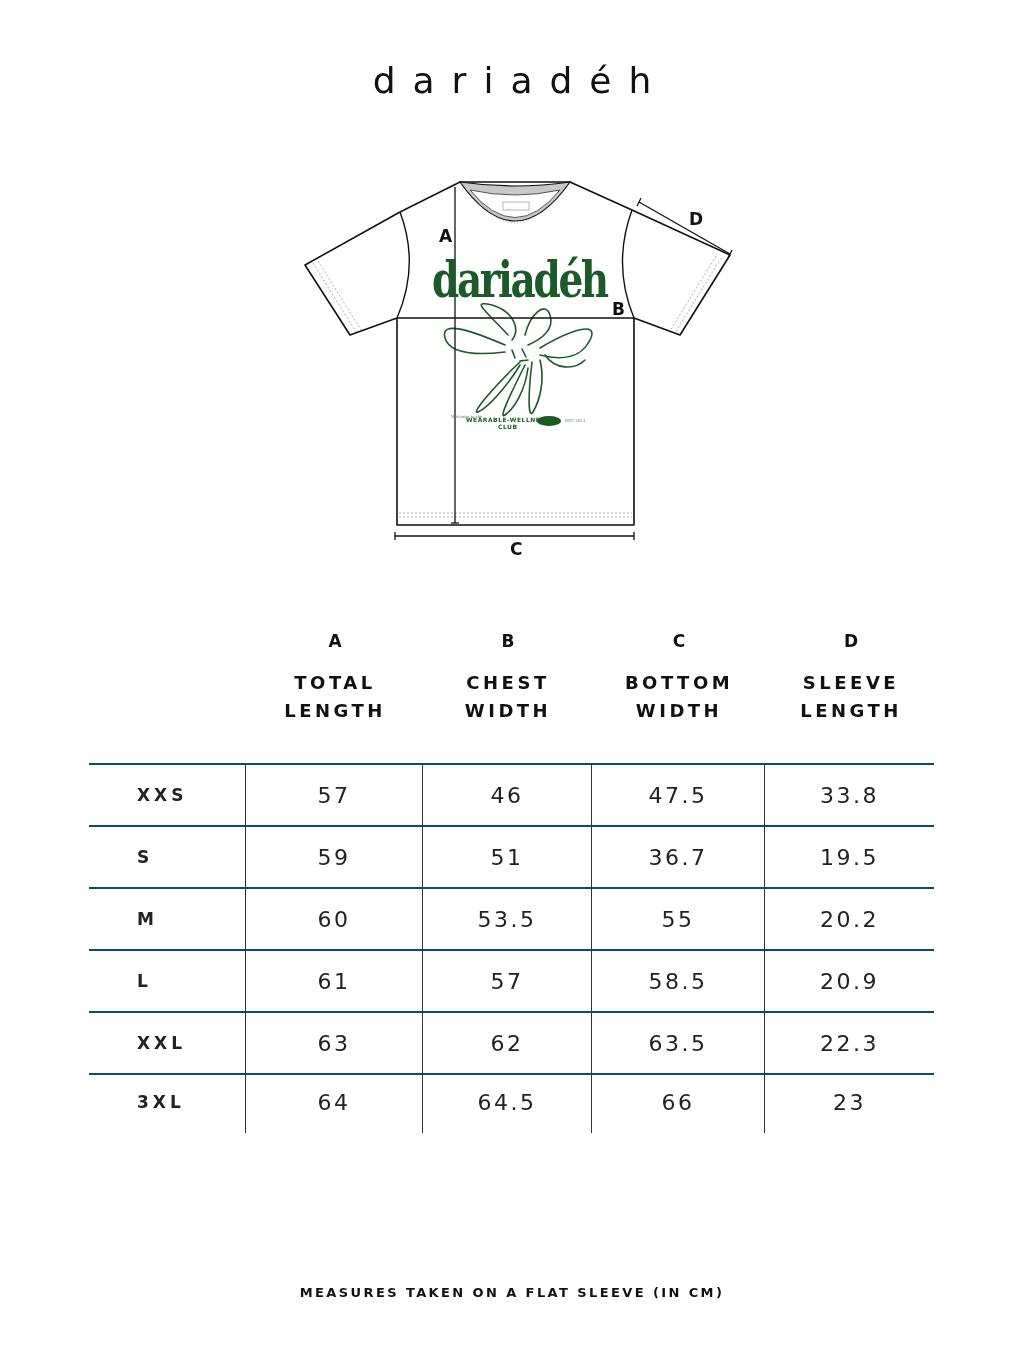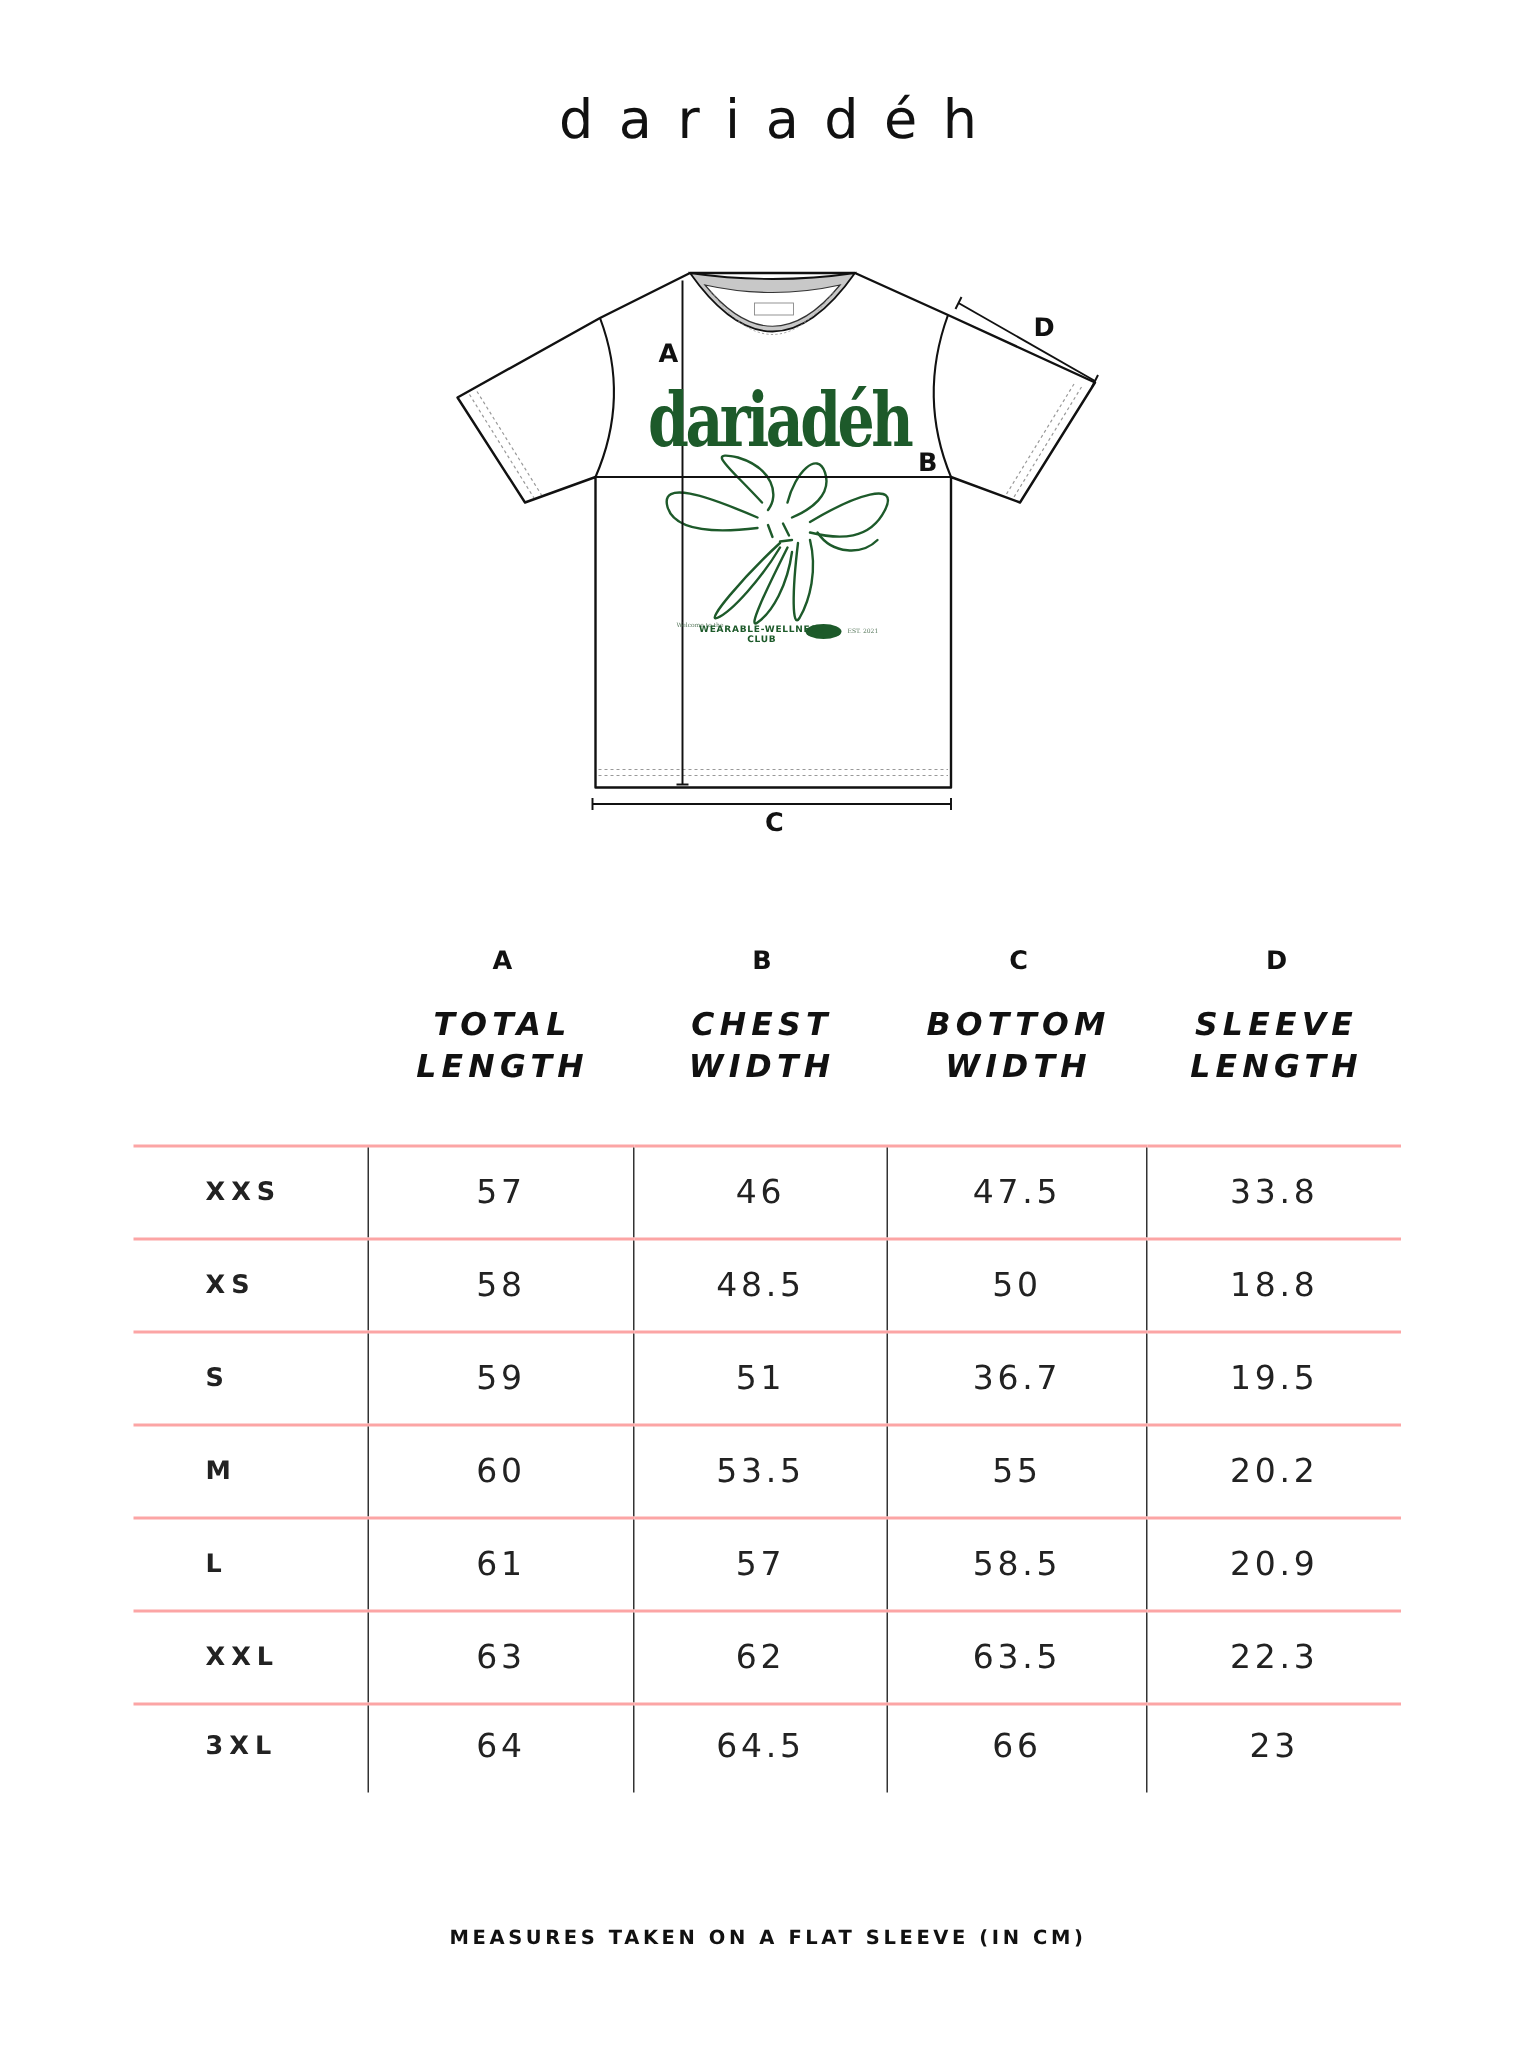--- a/index.html
+++ b/index.html
@@ -101,37 +101,36 @@
       font-weight: bold;
       color: #111;
     }
     .col-letter {
       font-size: 17px;
       line-height: 26px;
       height: 26px;
       margin-bottom: 15px;
     }
     .col-name {
-      font-size: 21px;
+      font-size: 18px;
       line-height: 28px;
       letter-spacing: 3.5px;
-      font-style: italic;
     }
 
     
     .size-table {
       position: absolute;
       left: 89px;
       top: 763px;
       width: 845px;
       border-collapse: collapse;
     }
     .size-table td {
       height: 60px;
-      border-top: 2px solid #fca5a5;
+      border-top: 2px solid #0c4a6e;
       padding: 0;
       text-align: center;
       vertical-align: middle;
       font-family: "DejaVu Sans", sans-serif;
       font-size: 22px;
       letter-spacing: 2.5px;
       color: #222;
     }
     .size-table tr:last-child td {
       height: 54px;
@@ -258,27 +257,20 @@
 <table class="size-table">
   <tbody>
     <tr>
       <td class="size-label">XXS</td>
       <td class="c1">57</td>
       <td class="c2">46</td>
       <td class="c3">47.5</td>
       <td>33.8</td>
     </tr>
     <tr>
-      <td class="size-label">XS</td>
-      <td class="c1">58</td>
-      <td class="c2">48.5</td>
-      <td class="c3">50</td>
-      <td>18.8</td>
-    </tr>
-    <tr>
       <td class="size-label">S</td>
       <td class="c1">59</td>
       <td class="c2">51</td>
       <td class="c3">36.7</td>
       <td>19.5</td>
     </tr>
     <tr>
       <td class="size-label">M</td>
       <td class="c1">60</td>
       <td class="c2">53.5</td>

